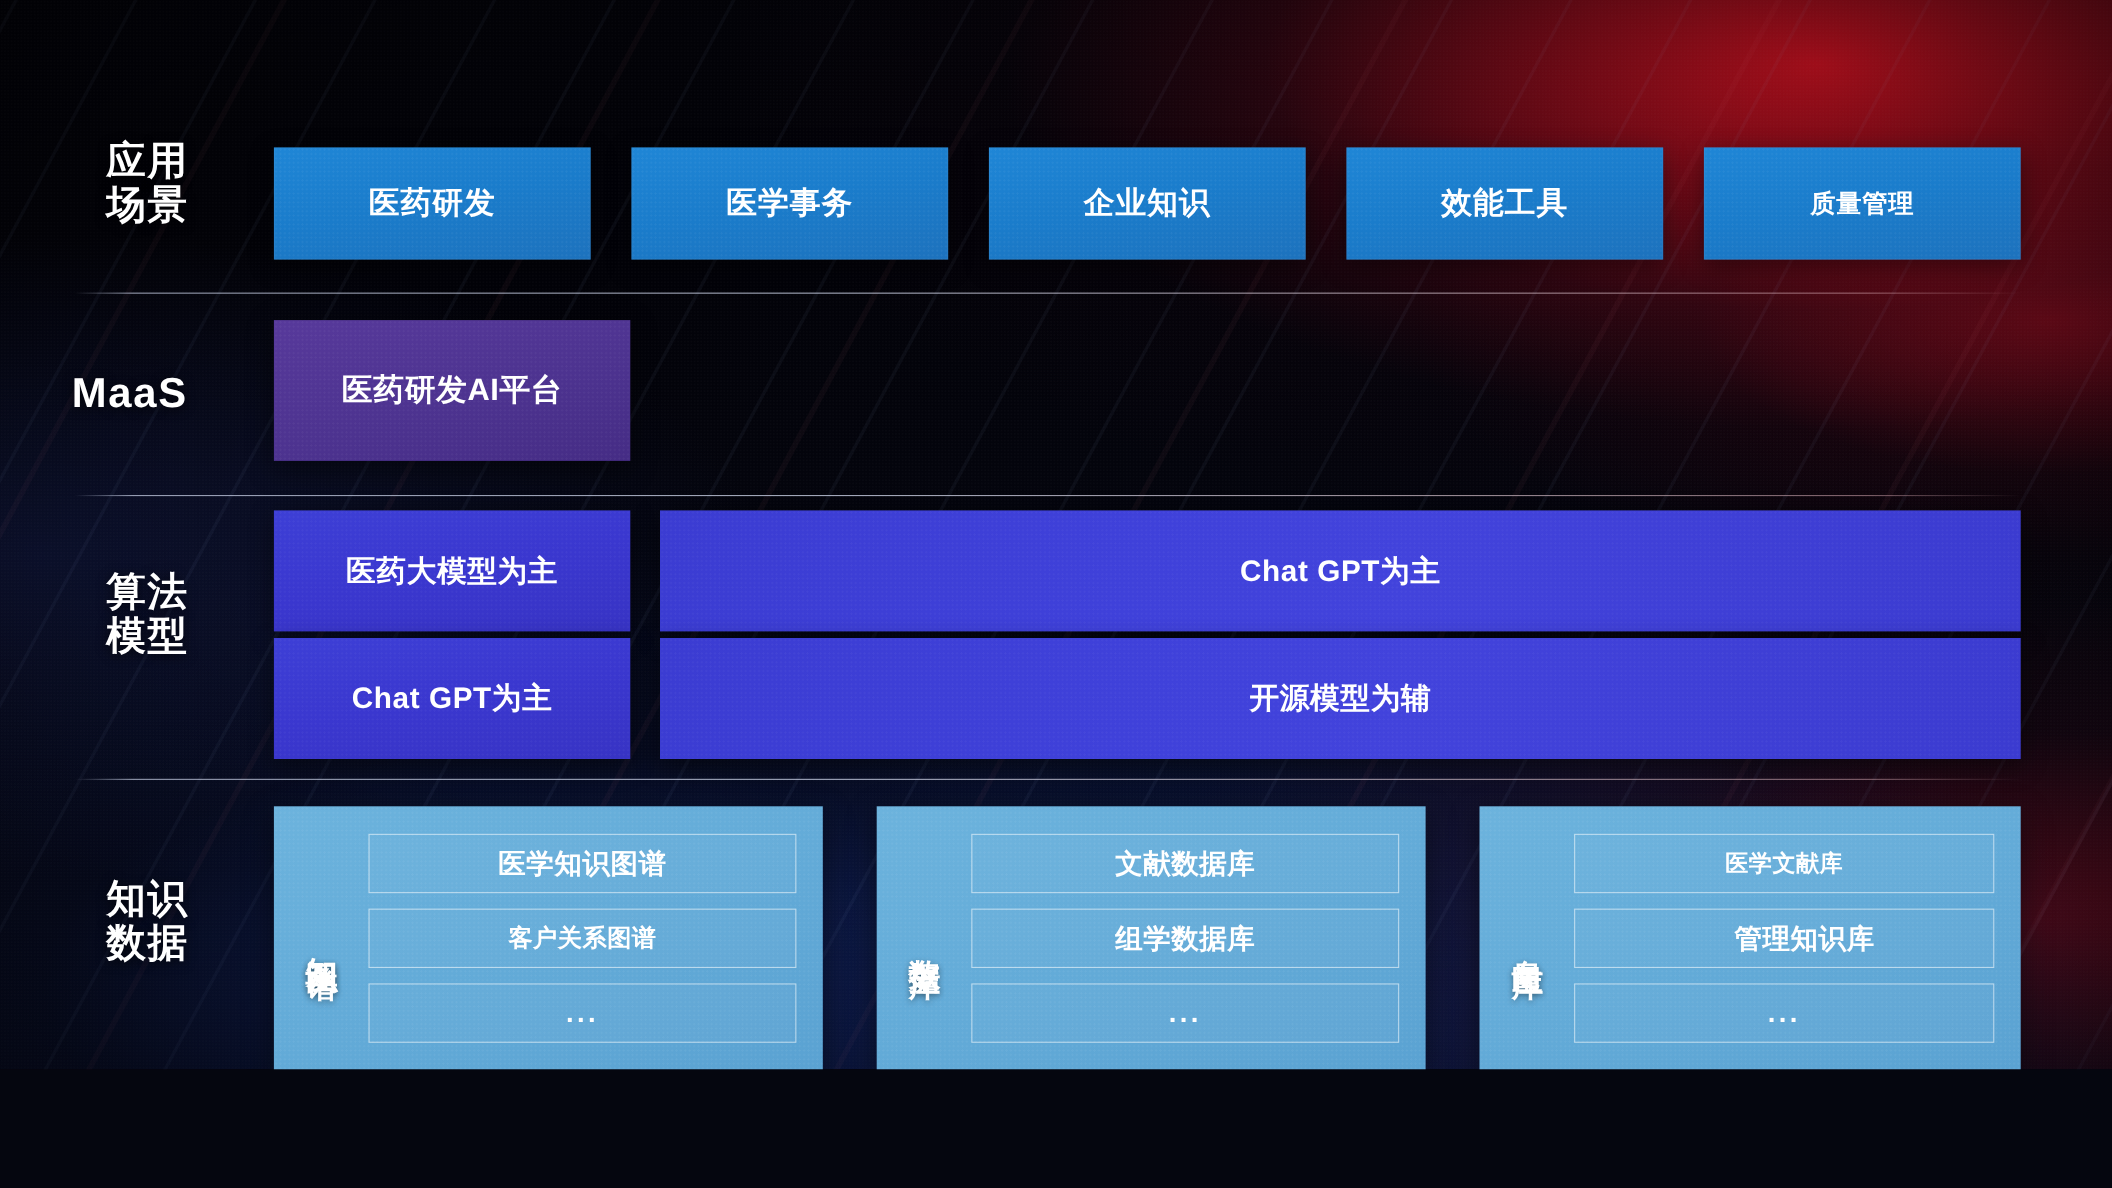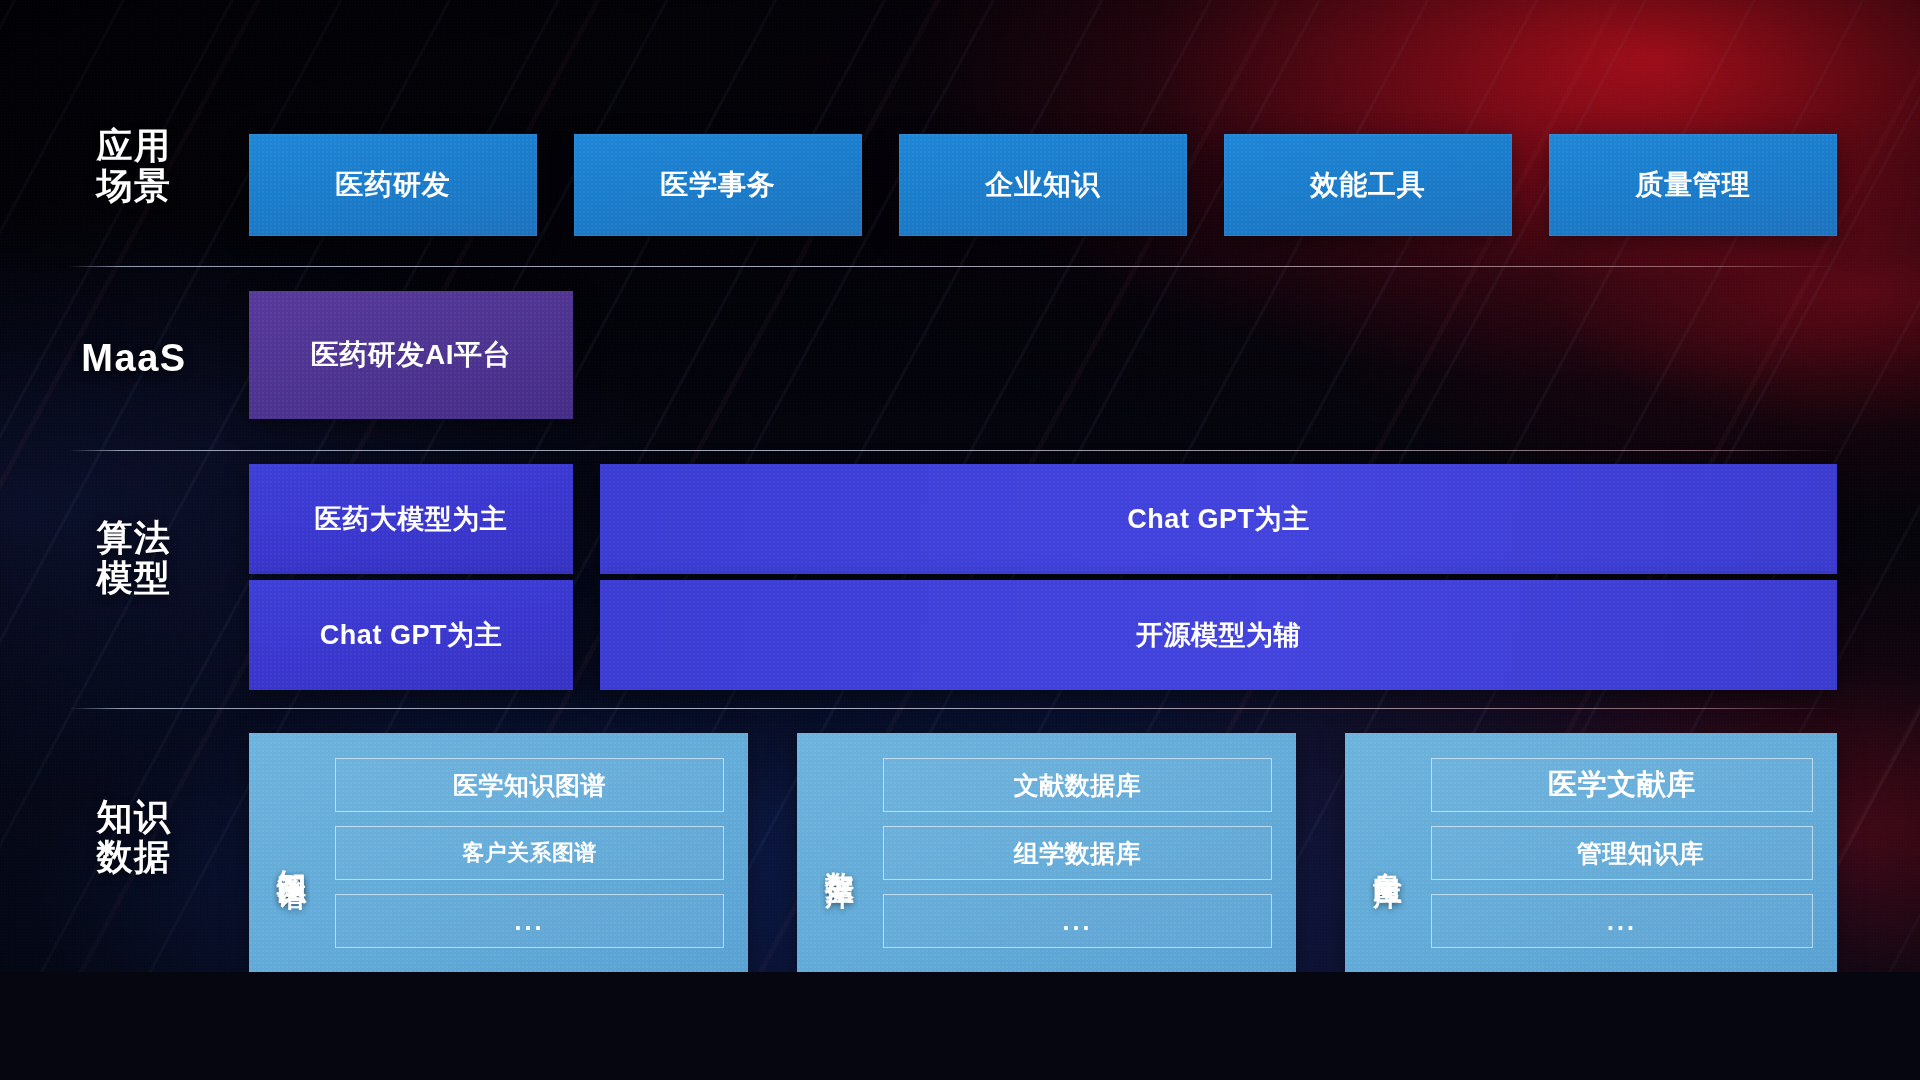--- a/index.html
+++ b/index.html
@@ -190,27 +190,27 @@
     </div>
     <div class="app-box" style="left:574px;top:134px;width:288px;height:102px;font-size:28px;">
       <span>医学事务</span>
     </div>
     <div class="app-box" style="left:899px;top:134px;width:288px;height:102px;font-size:28px;">
       <span>企业知识</span>
     </div>
     <div class="app-box" style="left:1224px;top:134px;width:288px;height:102px;font-size:28px;">
       <span>效能工具</span>
     </div>
-    <div class="app-box" style="left:1549px;top:134px;width:288px;height:102px;font-size:28px;">
+    <div class="app-box" style="left:1549px;top:134px;width:288px;height:102px;font-size:23px;">
       <span>质量管理</span>
     </div>
 
     <div class="divider" style="left:68px;top:266px;width:1770px;"></div>
 
-    <div class="rowlabel" style="left:68px;top:337px;width:132px;font-size:38px;">MaaS</div>
+    <div class="rowlabel" style="left:52px;top:337px;width:132px;font-size:38px;">MaaS</div>
 
     <div class="maas-left" style="left:249px;top:291px;width:324px;height:128px;font-size:28px;">
       <span>医药研发AI平台</span>
     </div>
 
     <div class="divider" style="left:68px;top:450px;width:1770px;"></div>
 
     <div class="rowlabel" style="left:68px;top:518px;width:132px;font-size:36px;">算法
 模型</div>
 
@@ -259,21 +259,21 @@
         </div>
         <div class="kd-item dots" style="height:52px;font-size:25px;">
           <span>...</span>
         </div>
       </div>
     </div>
 
     <div class="kd-card" style="left:1345px;top:733px;width:492px;height:240px;">
       <div class="kd-vlabel" style="width:86px;font-size:29px;">向量库</div>
       <div class="kd-items" style="padding:14px 24px 14px 0;gap:14px;">
-        <div class="kd-item" style="height:52px;font-size:29px;">
+        <div class="kd-item" style="height:52px;font-size:21px;">
           <span>医学文献库</span>
         </div>
         <div class="kd-item" style="height:52px;font-size:25px;padding-left:37px;">
           <span>管理知识库</span>
         </div>
         <div class="kd-item dots" style="height:52px;font-size:25px;">
           <span>...</span>
         </div>
       </div>
     </div>

